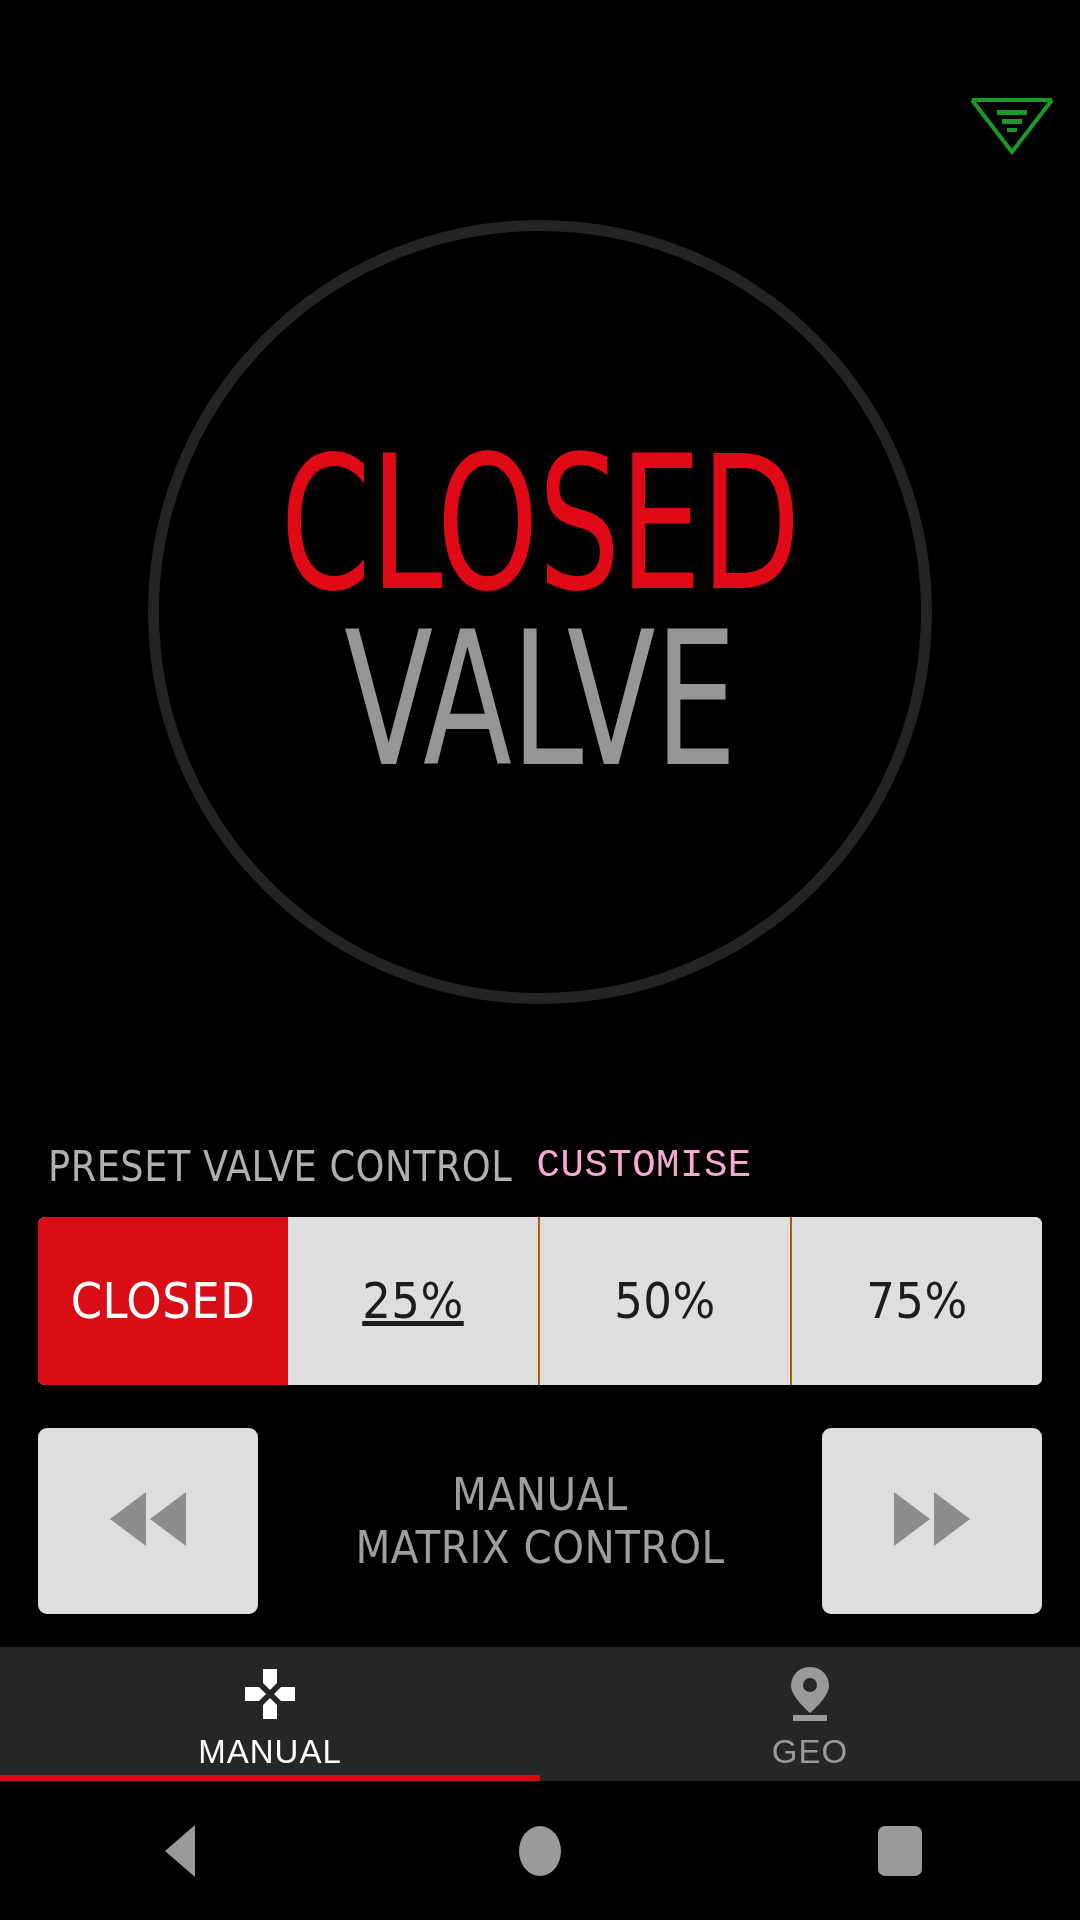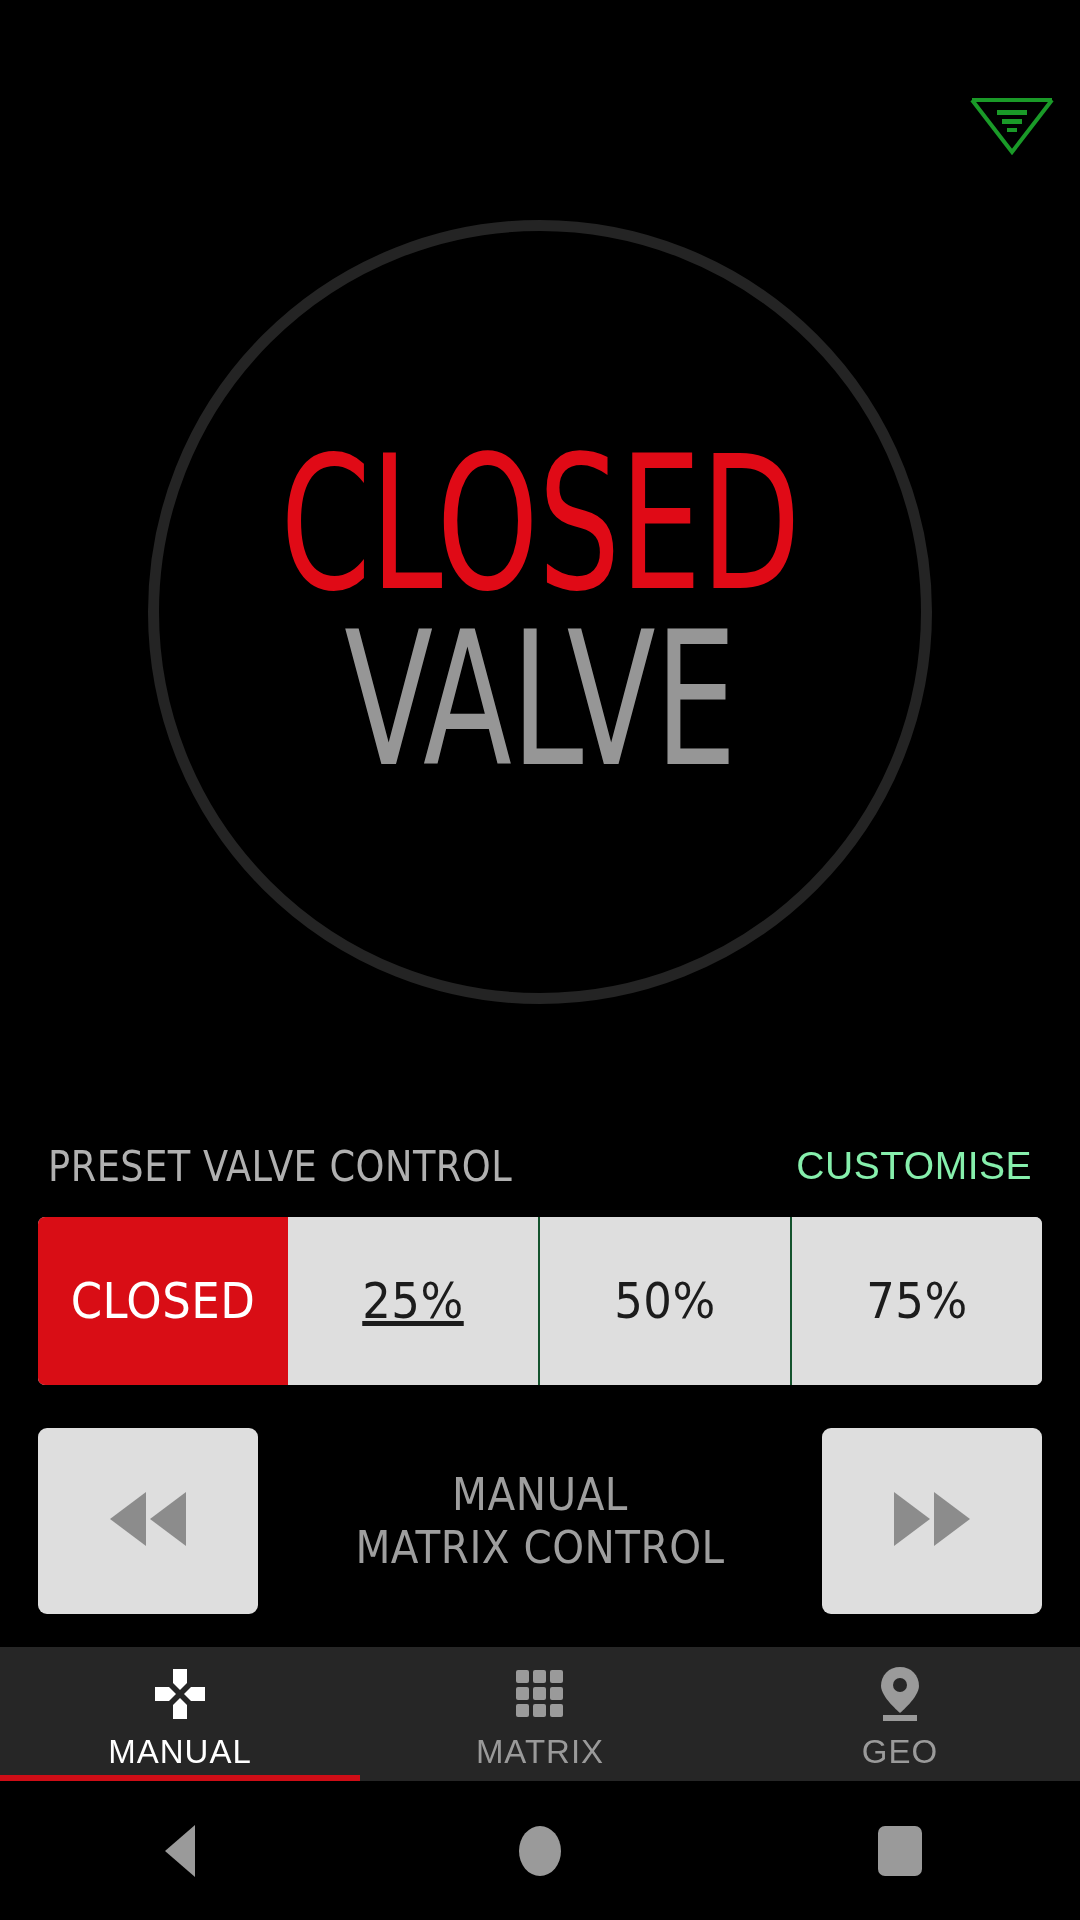--- a/index.html
+++ b/index.html
@@ -48,34 +48,33 @@
   #dial-state   { font-size:185px; color:#e00a16; margin-bottom:6px; }
   #dial-subject { font-size:185px; color:#969696; }
 
   
   #preset-header {
     position:absolute;
     left:48px; top:1140px;
     width:984px; height:52px;
     display:flex;
     align-items:center;
-    justify-content:space-between;
   }
   #preset-title {
     font-family:"Liberation Sans Narrow","DejaVu Sans Condensed","Liberation Sans", sans-serif;
     font-size:43px;
     color:#b0b0b0;
     letter-spacing:0.5px;
     transform:scaleX(0.95);
     transform-origin:left center;
   }
   #customise-link {
-    font-family:Liberation Sans, sans-serif;
+    font-family:Liberation Mono, monospace;
     font-size:39px;
-    color:#86efac;
+    color:#f9a8d4;
     letter-spacing:0.5px;
     cursor:pointer;
   }
 
   #preset-bar {
     position:absolute;
     left:38px; top:1217px;
     width:1004px; height:168px;
     display:flex;
     border-radius:7px;
@@ -84,21 +83,21 @@
   }
   .seg {
     flex:1 1 0;
     display:flex;
     align-items:center;
     justify-content:center;
     font-family:"Liberation Sans Narrow","DejaVu Sans Condensed","Liberation Sans", sans-serif;
     font-size:50px;
     color:#1c1c1c;
     background:#dedede;
-    border-left:2px solid #14532d;
+    border-left:2px solid #a16207;
     cursor:pointer;
     letter-spacing:0.5px;
   }
   .seg:first-child { border-left:none; }
   .seg.active {
     background:#d90d15;
     color:#ffffff;
     border-left:none;
   }
   .seg.active + .seg { border-left:none;text-decoration:underline; }
@@ -269,38 +268,20 @@
           <path d="M22 4 h14 v14 l-7 7 -7 -7 Z" fill="#ffffff" rx="2"></path>
           <path d="M54 22 v14 h-14 l-7 -7 7 -7 Z" fill="#ffffff"></path>
           <path d="M36 54 h-14 v-14 l7 -7 7 7 Z" fill="#ffffff"></path>
           <path d="M4 36 v-14 h14 l7 7 -7 7 Z" fill="#ffffff"></path>
         </svg>
       </span>
       <span class="tab-label">MANUAL</span>
       <span class="tab-underline"></span>
     </div>
 
-    <div class="tab">
-      <span class="tab-icon">
-        <svg width="52" height="52" viewBox="0 0 52 52">
-          <g fill="#9a9a9a">
-            <rect x="2" y="2" width="13" height="13" rx="2"></rect>
-            <rect x="19" y="2" width="13" height="13" rx="2"></rect>
-            <rect x="36" y="2" width="13" height="13" rx="2"></rect>
-            <rect x="2" y="19" width="13" height="13" rx="2"></rect>
-            <rect x="19" y="19" width="13" height="13" rx="2"></rect>
-            <rect x="36" y="19" width="13" height="13" rx="2"></rect>
-            <rect x="2" y="36" width="13" height="13" rx="2"></rect>
-            <rect x="19" y="36" width="13" height="13" rx="2"></rect>
-            <rect x="36" y="36" width="13" height="13" rx="2"></rect>
-          </g>
-        </svg>
-      </span>
-      <span class="tab-label">MATRIX</span>
-    </div>
 
     <div class="tab">
       <span class="tab-icon">
         <svg width="50" height="58" viewBox="0 0 50 58">
           <path d="M25 2 C14 2 6 10 6 21 C6 32 25 48 25 48 C25 48 44 32 44 21 C44 10 36 2 25 2 Z" fill="#9a9a9a"></path>
           <circle cx="25" cy="20" r="7" fill="#262626"></circle>
           <rect x="8" y="50" width="34" height="6" fill="#9a9a9a"></rect>
         </svg>
       </span>
       <span class="tab-label">GEO</span>

